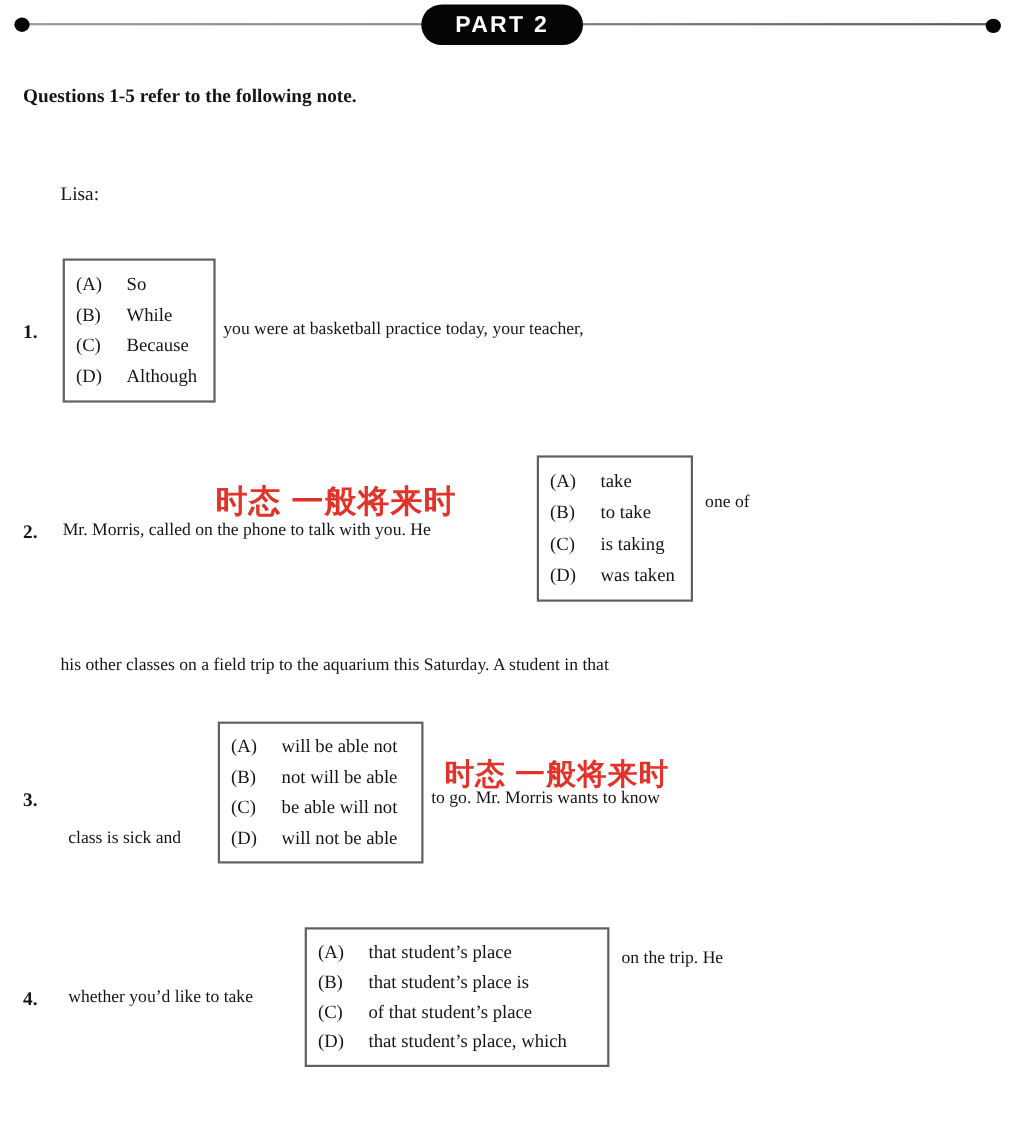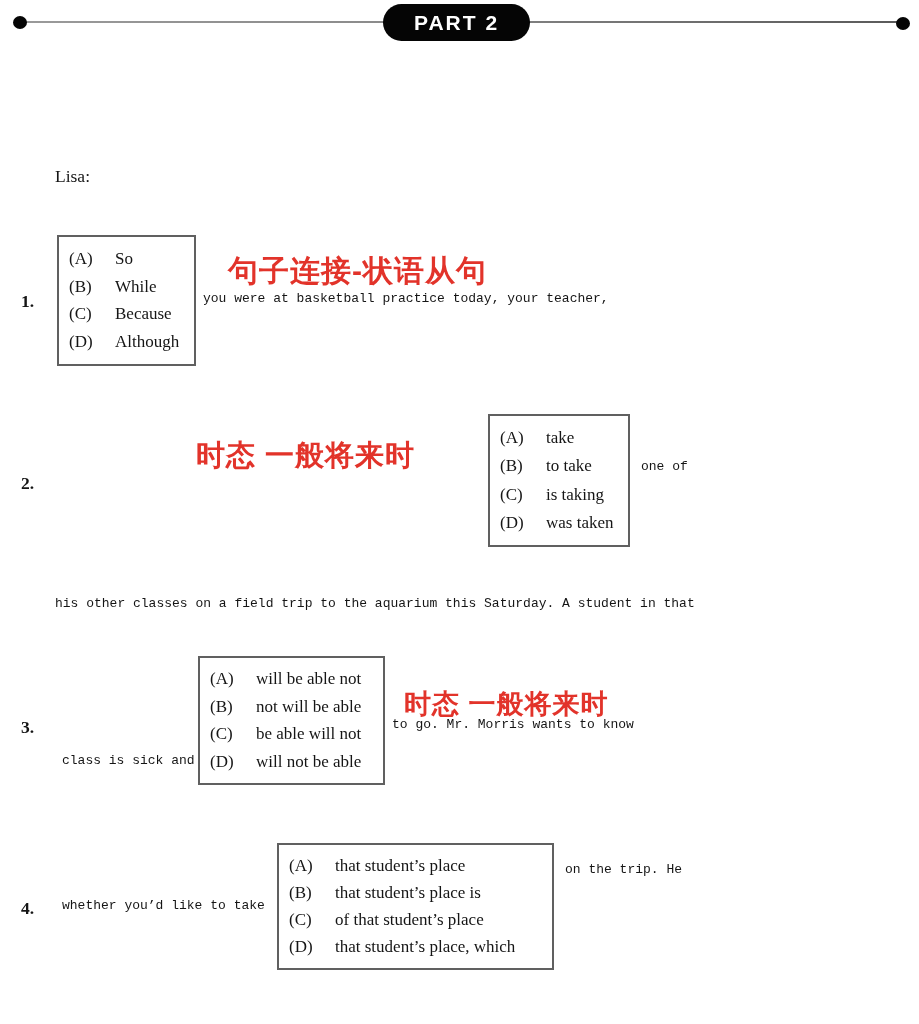--- a/index.html
+++ b/index.html
@@ -37,21 +37,21 @@
 
   
   .heading {
     position:absolute; left:21px; top:77px;
     font-weight:bold; font-size:17.5px;
   }
   .salutation { position:absolute; left:55px; top:166px; font-size:17.5px; }
 
   
   .qnum { position:absolute; font-weight:bold; font-size:17.5px; }
-  .qtext { position:absolute; font-size:13px; white-space:nowrap;font-family:Liberation Mono, monospace; }
+  .qtext { position:absolute; font-size:16px; white-space:nowrap; }
   .annot {
     position:absolute;
     font-family:"Liberation Sans", sans-serif;
     font-weight:bold;
     color:#e2332a;
     white-space:nowrap;
     letter-spacing:1px;
   }
   .optbox {
     position:absolute;
@@ -68,21 +68,21 @@
   .q1-num  { left:21px;  top:291px; }
   .q1-box  { left:57px;  top:235px; width:139px; height:131px; }
   .q1-post { left:203px; top:291px; }
   .q1-annot{ left:228px; top:251px; font-size:30px; }
 
   
   .q2-annot{ left:196px; top:436px; font-size:29px; }
   .q2-num  { left:21px;  top:473px; }
   .q2-pre  { left:57px;  top:473px; }
   .q2-box  { left:488px; top:414px; width:142px; height:133px; }
-  .q2-post { left:641px; top:459px; }
+  .q2-post { left:641px; top:448px; }
 
   
   .cont-line { left:55px; top:596px;text-align:right; }
 
   
   .q3-box  { left:198px; top:656px; width:187px; height:129px; }
   .q3-annot{ left:404px; top:686px; font-size:27px; }
   .q3-num  { left:21px;  top:717px; }
   .q3-pre  { left:62px;  top:717px;margin-top:36px; }
   .q3-post { left:392px; top:717px; }
@@ -99,20 +99,21 @@
 
 <div class="page">
 
   <div class="rule"></div>
   <div class="dot dot-l"></div>
   <div class="dot dot-r"></div>
   <div class="pill">
     <span>PART 2</span>
   </div>
 
+  <div class="heading">Questions 1-5 refer to the following note.</div>
   <div class="salutation">Lisa:</div>
 
   <div class="qnum q1-num">1.</div>
   <div class="optbox q1-box">
     <div class="optrow">
       <span class="optletter">(A)</span>
       <span class="opttext">So</span>
     </div>
     <div class="optrow">
       <span class="optletter">(B)</span>
@@ -121,24 +122,24 @@
     <div class="optrow">
       <span class="optletter">(C)</span>
       <span class="opttext">Because</span>
     </div>
     <div class="optrow">
       <span class="optletter">(D)</span>
       <span class="opttext">Although</span>
     </div>
   </div>
   <div class="qtext q1-post">you were at basketball practice today, your teacher,</div>
-  <div class="annot q1-annot">句子连接-状语从句</div>
 
   <div class="annot q2-annot">时态 一般将来时</div>
   <div class="qnum q2-num">2.</div>
+  <div class="qtext q2-pre">Mr. Morris, called on the phone to talk with you. He</div>
   <div class="optbox q2-box">
     <div class="optrow">
       <span class="optletter">(A)</span>
       <span class="opttext">take</span>
     </div>
     <div class="optrow">
       <span class="optletter">(B)</span>
       <span class="opttext">to take</span>
     </div>
     <div class="optrow">

